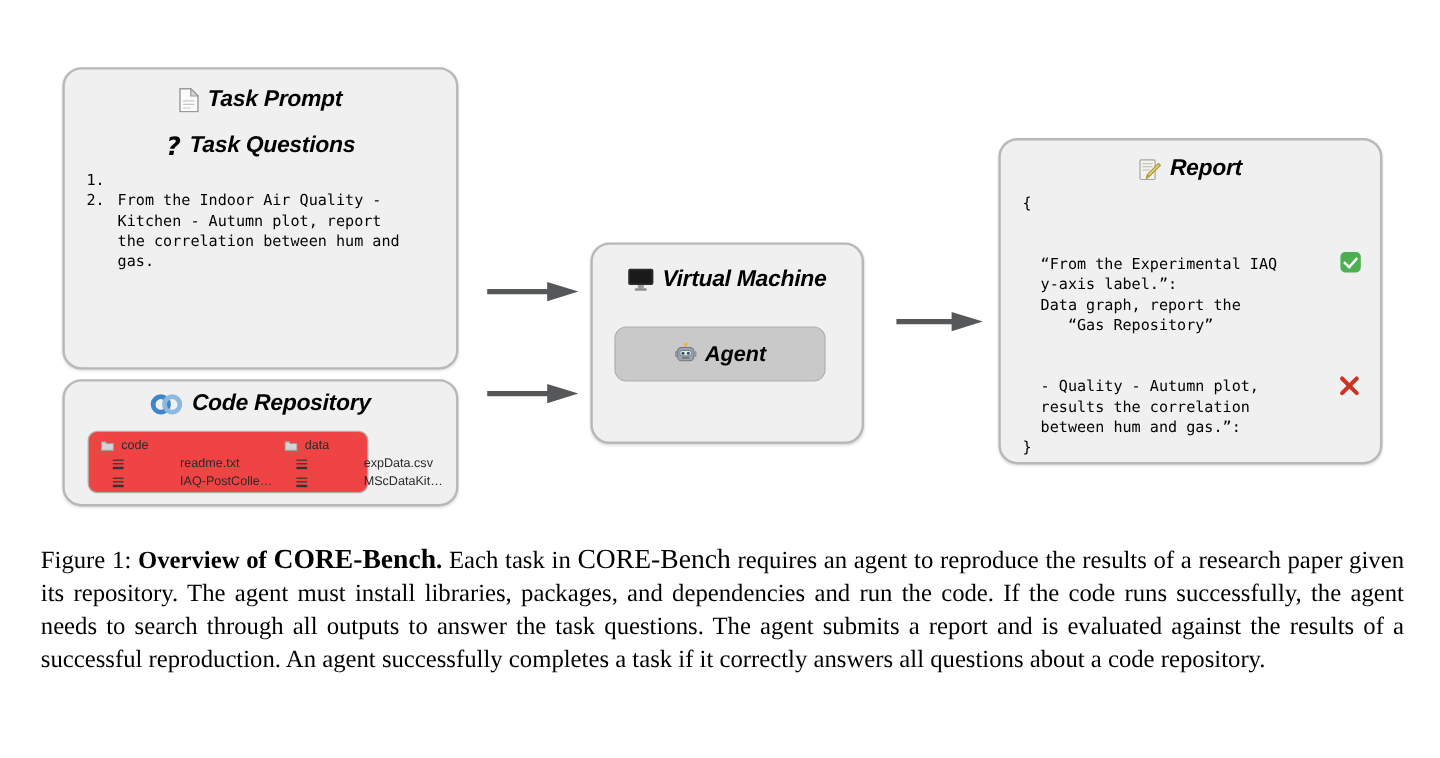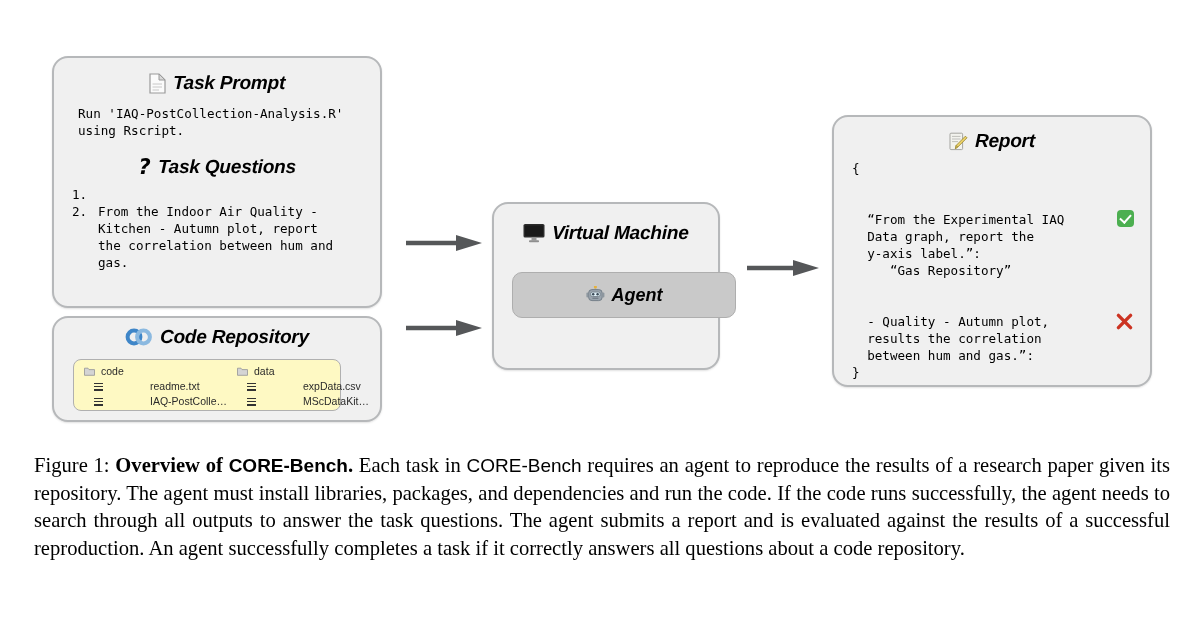--- a/index.html
+++ b/index.html
@@ -96,23 +96,23 @@
   .qlist li .num { width: 26px; flex: 0 0 26px; }
   .qlist li .txt { width: 238px; }
 
   
   #code-repo-panel { left: 52px; top: 316px; width: 330px; height: 106px; }
   #code-repo-panel .panel-title { margin-top: 8px; }
   .file-tree {
     position: absolute;
     left: 19px;
     top: 41px;
-    width: 268px;
+    width: 234px;
     height: 52px;
-    background: #fef9c3;
+    background: #ef4444;
     border: 1px solid #b0b0b0;
     border-radius: 8px;
     box-sizing: border-box;
     display: flex;
   }
   .tree-col {
     flex: 1 1 50%;
     padding: 4px 0 0 10px;
     box-sizing: border-box;
   }
@@ -133,21 +133,21 @@
   }
   .file-glyph i { display:block; height: 1.6px; background: #333; width: 100%; }
 
   
   #vm-panel { left: 492px; top: 202px; width: 228px; height: 168px; }
   #vm-panel .panel-title { margin-top: 18px; }
   .agent-box {
     position: absolute;
     left: 18px;
     top: 68px;
-    width: 224px;
+    width: 176px;
     height: 46px;
     background: #c9c9c9;
     border: 1px solid #aeaeae;
     border-radius: 10px;
     box-sizing: border-box;
     display: flex;
     align-items: center;
     justify-content: center;
     gap: 7px;
     font-style: italic;
@@ -196,22 +196,22 @@
     left: 34px;
     top: 452px;
     width: 1136px;
     font-family: "Liberation Serif", "DejaVu Serif", serif;
     font-size: 20.6px;
     line-height: 27.5px;
     text-align: justify;
     color: #000;
   }
   #caption .tt {
-    font-family: Liberation Sans, sans-serif;
-    font-size: 19px;
+    font-family: Liberation Serif, serif;
+    font-size: 23px;
   }
   #caption b { font-weight: bold; }
   #caption b .tt { font-weight: bold; }
 </style>
 </head>
 <body>
 
 <div class="panel" id="task-prompt-panel">
   <div class="panel-title">
     <span class="icon doc-icon">
@@ -221,24 +221,20 @@
         <g stroke="#c8c8c8" stroke-width="1">
           <line x1="3.5" y1="11" x2="13" y2="11"></line>
           <line x1="3.5" y1="14" x2="13" y2="14"></line>
           <line x1="3.5" y1="17" x2="10" y2="17"></line>
         </g>
       </svg>
     </span>
     <span class="title-text">Task Prompt</span>
   </div>
 
-  <div class="prompt-body">
-    <div class="mono">Run 'IAQ-PostCollection-Analysis.R'</div>
-    <div class="mono">using Rscript.</div>
-  </div>
 
   <div class="panel-title questions-title">
     <span class="qmark">?</span>
     <span class="title-text">Task Questions</span>
   </div>
 
   <ul class="qlist">
     <li>
       <span class="num">1.</span>
     </li>
@@ -364,22 +360,22 @@
       </svg>
     </span>
     <span class="title-text">Report</span>
   </div>
 
   <div class="report-body">
     <div class="mono">{</div>
 
     <div class="report-line">
       <div class="mono">  “From the Experimental IAQ</div>
+      <div class="mono">  y-axis label.”:</div>
       <div class="mono">  Data graph, report the</div>
-      <div class="mono">  y-axis label.”:</div>
       <div class="mono">     “Gas Repository”</div>
       <span class="mark">
         <span class="check-glyph"></span>
       </span>
     </div>
 
     <div class="report-line">
       <div class="mono">  - Quality - Autumn plot,</div>
       <div class="mono">  results the correlation</div>
       <div class="mono">  between hum and gas.”:</div>

